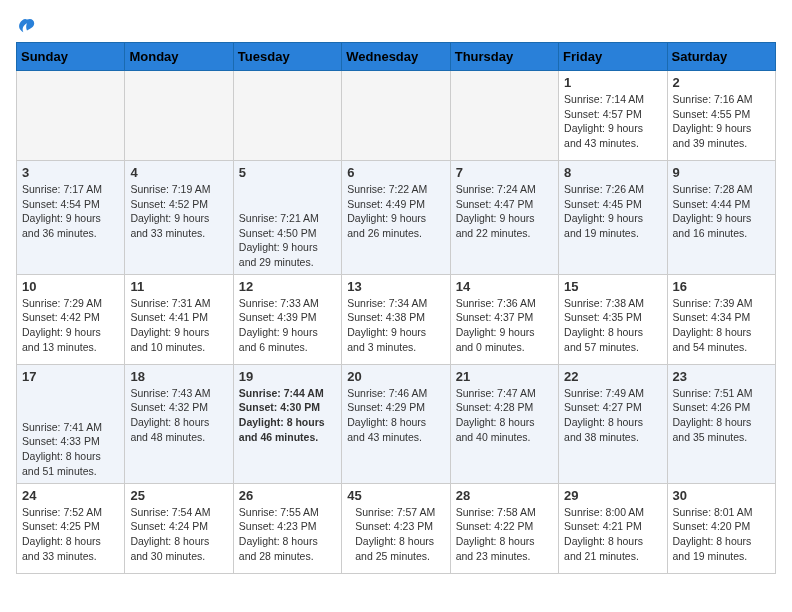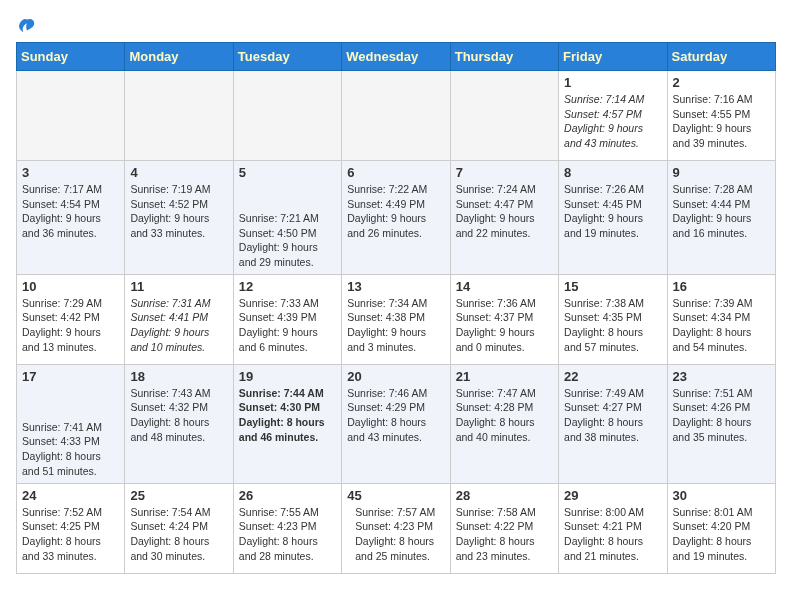--- a/index.html
+++ b/index.html
@@ -56,21 +56,21 @@
       font-size: 15px;
       color: #555;
     }
     .calendar {
       width: 100%;
       border-collapse: collapse;
       table-layout: fixed;
     }
     .calendar th {
       background: #2980d9;
-      color: #fef9c3;
+      color: #000000;
       font-size: 13px;
       font-weight: bold;
       padding: 6px 4px;
       text-align: left;
       border: 1px solid #1a6ab0;
     }
     .calendar td {
       border: 1px solid #ccc;
       vertical-align: top;
       padding: 4px 5px;
@@ -138,21 +138,21 @@
     </thead>
     <tbody id="calendar-body">
     <tr class="row-odd">
           <td class="empty"></td>
           <td class="empty"></td>
           <td class="empty"></td>
           <td class="empty"></td>
           <td class="empty"></td>
           <td>
             <span class="day-num">1</span>
-            <div class="day-info" style="white-space: pre-line; font-style: italic;">Sunrise: 7:14 AM
+            <div class="day-info" style="white-space: pre-line;">Sunrise: 7:14 AM
 Sunset: 4:57 PM
 Daylight: 9 hours
 and 43 minutes.</div>
           </td>
           <td>
             <span class="day-num">2</span>
             <div class="day-info" style="white-space: pre-line;">Sunrise: 7:16 AM
 Sunset: 4:55 PM
 Daylight: 9 hours
 and 39 minutes.</div>
@@ -212,21 +212,21 @@
         <tr class="row-odd">
           <td>
             <span class="day-num">10</span>
             <div class="day-info" style="white-space: pre-line;">Sunrise: 7:29 AM
 Sunset: 4:42 PM
 Daylight: 9 hours
 and 13 minutes.</div>
           </td>
           <td>
             <span class="day-num">11</span>
-            <div class="day-info" style="white-space: pre-line; font-style: italic;">Sunrise: 7:31 AM
+            <div class="day-info" style="white-space: pre-line;">Sunrise: 7:31 AM
 Sunset: 4:41 PM
 Daylight: 9 hours
 and 10 minutes.</div>
           </td>
           <td>
             <span class="day-num">12</span>
             <div class="day-info" style="white-space: pre-line;">Sunrise: 7:33 AM
 Sunset: 4:39 PM
 Daylight: 9 hours
 and 6 minutes.</div>

